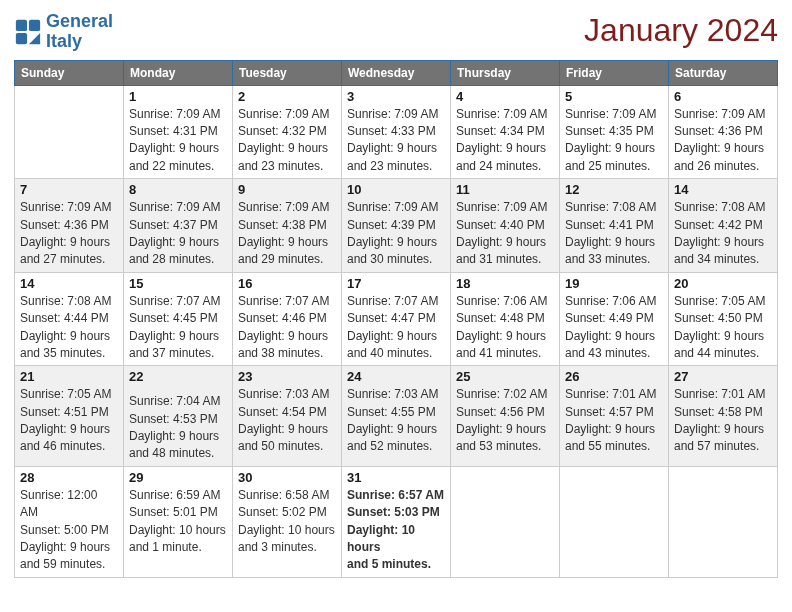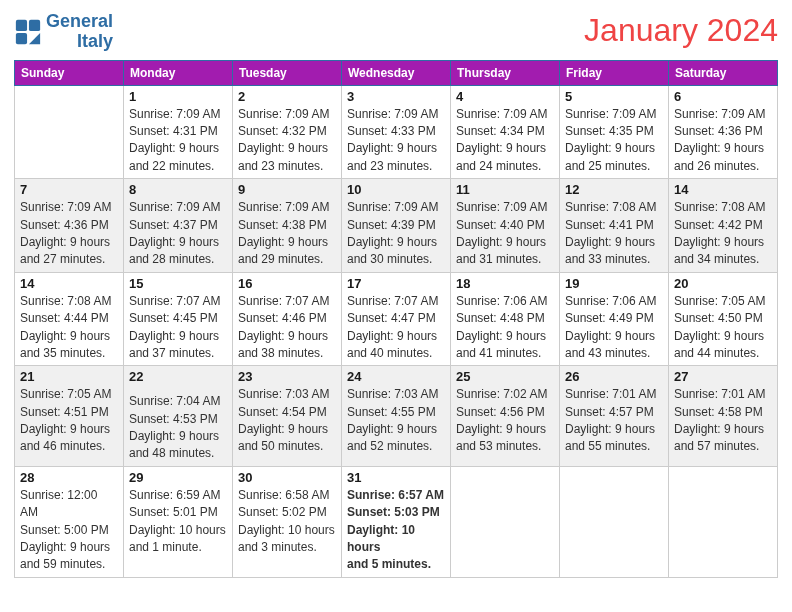--- a/index.html
+++ b/index.html
@@ -23,48 +23,47 @@
     .logo {
       display: flex;
       align-items: center;
       gap: 4px;
     }
     .logo-text {
       font-size: 18px;
       font-weight: bold;
       color: #1a1a1a;
       line-height: 1.1;
-      text-align: right;
     }
     .logo-text span {
       color: #2e6da4;
     }
     .logo-icon {
       width: 28px;
       height: 28px;
     }
     .title-block {
       text-align: right;
     }
     .month-title {
       font-size: 32px;
       font-weight: normal;
-      color: #ef4444;
+      color: #7f1d1d;
     }
     .location {
       font-size: 15px;
       color: #444;
     }
     table {
       width: 100%;
       border-collapse: collapse;
       font-size: 11px;
     }
     .col-header {
-      background-color: #a21caf;
+      background-color: #737373;
       color: #fff;
       text-align: left;
       padding: 5px 6px;
       font-size: 12px;
       font-weight: bold;
       border: 1px solid #2e6da4;
     }
     td {
       border: 1px solid #ccc;
       vertical-align: top;

